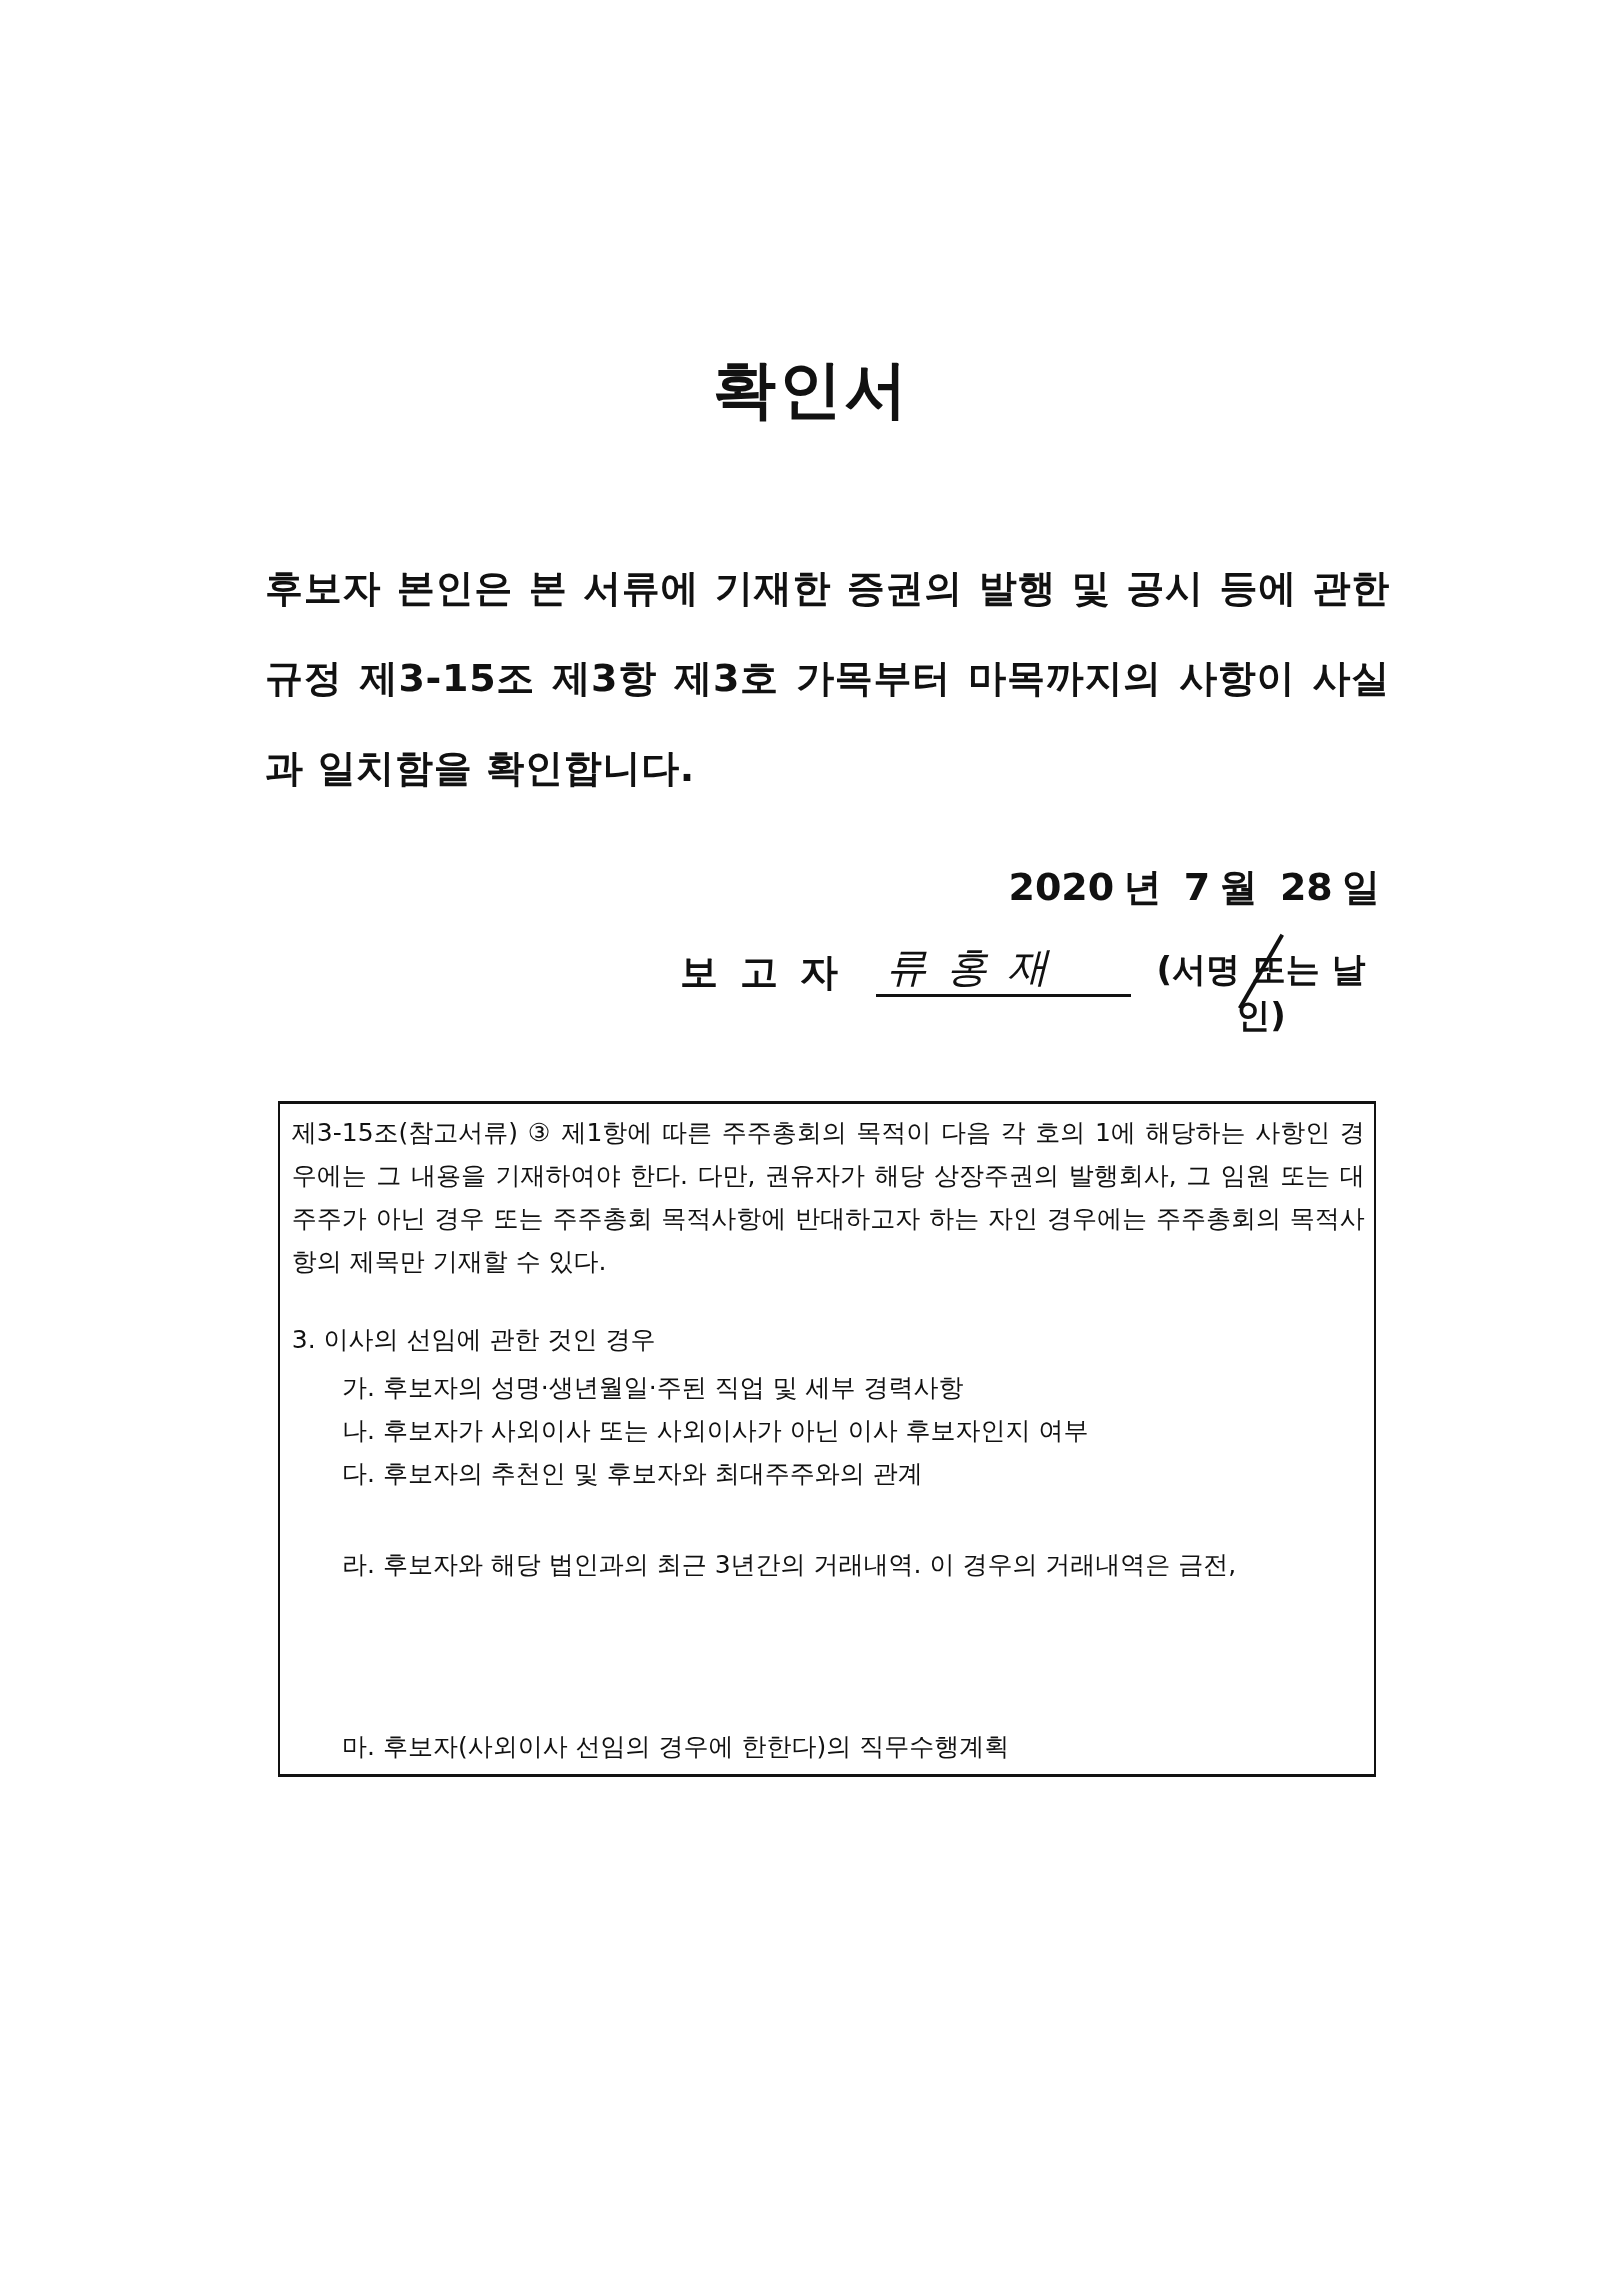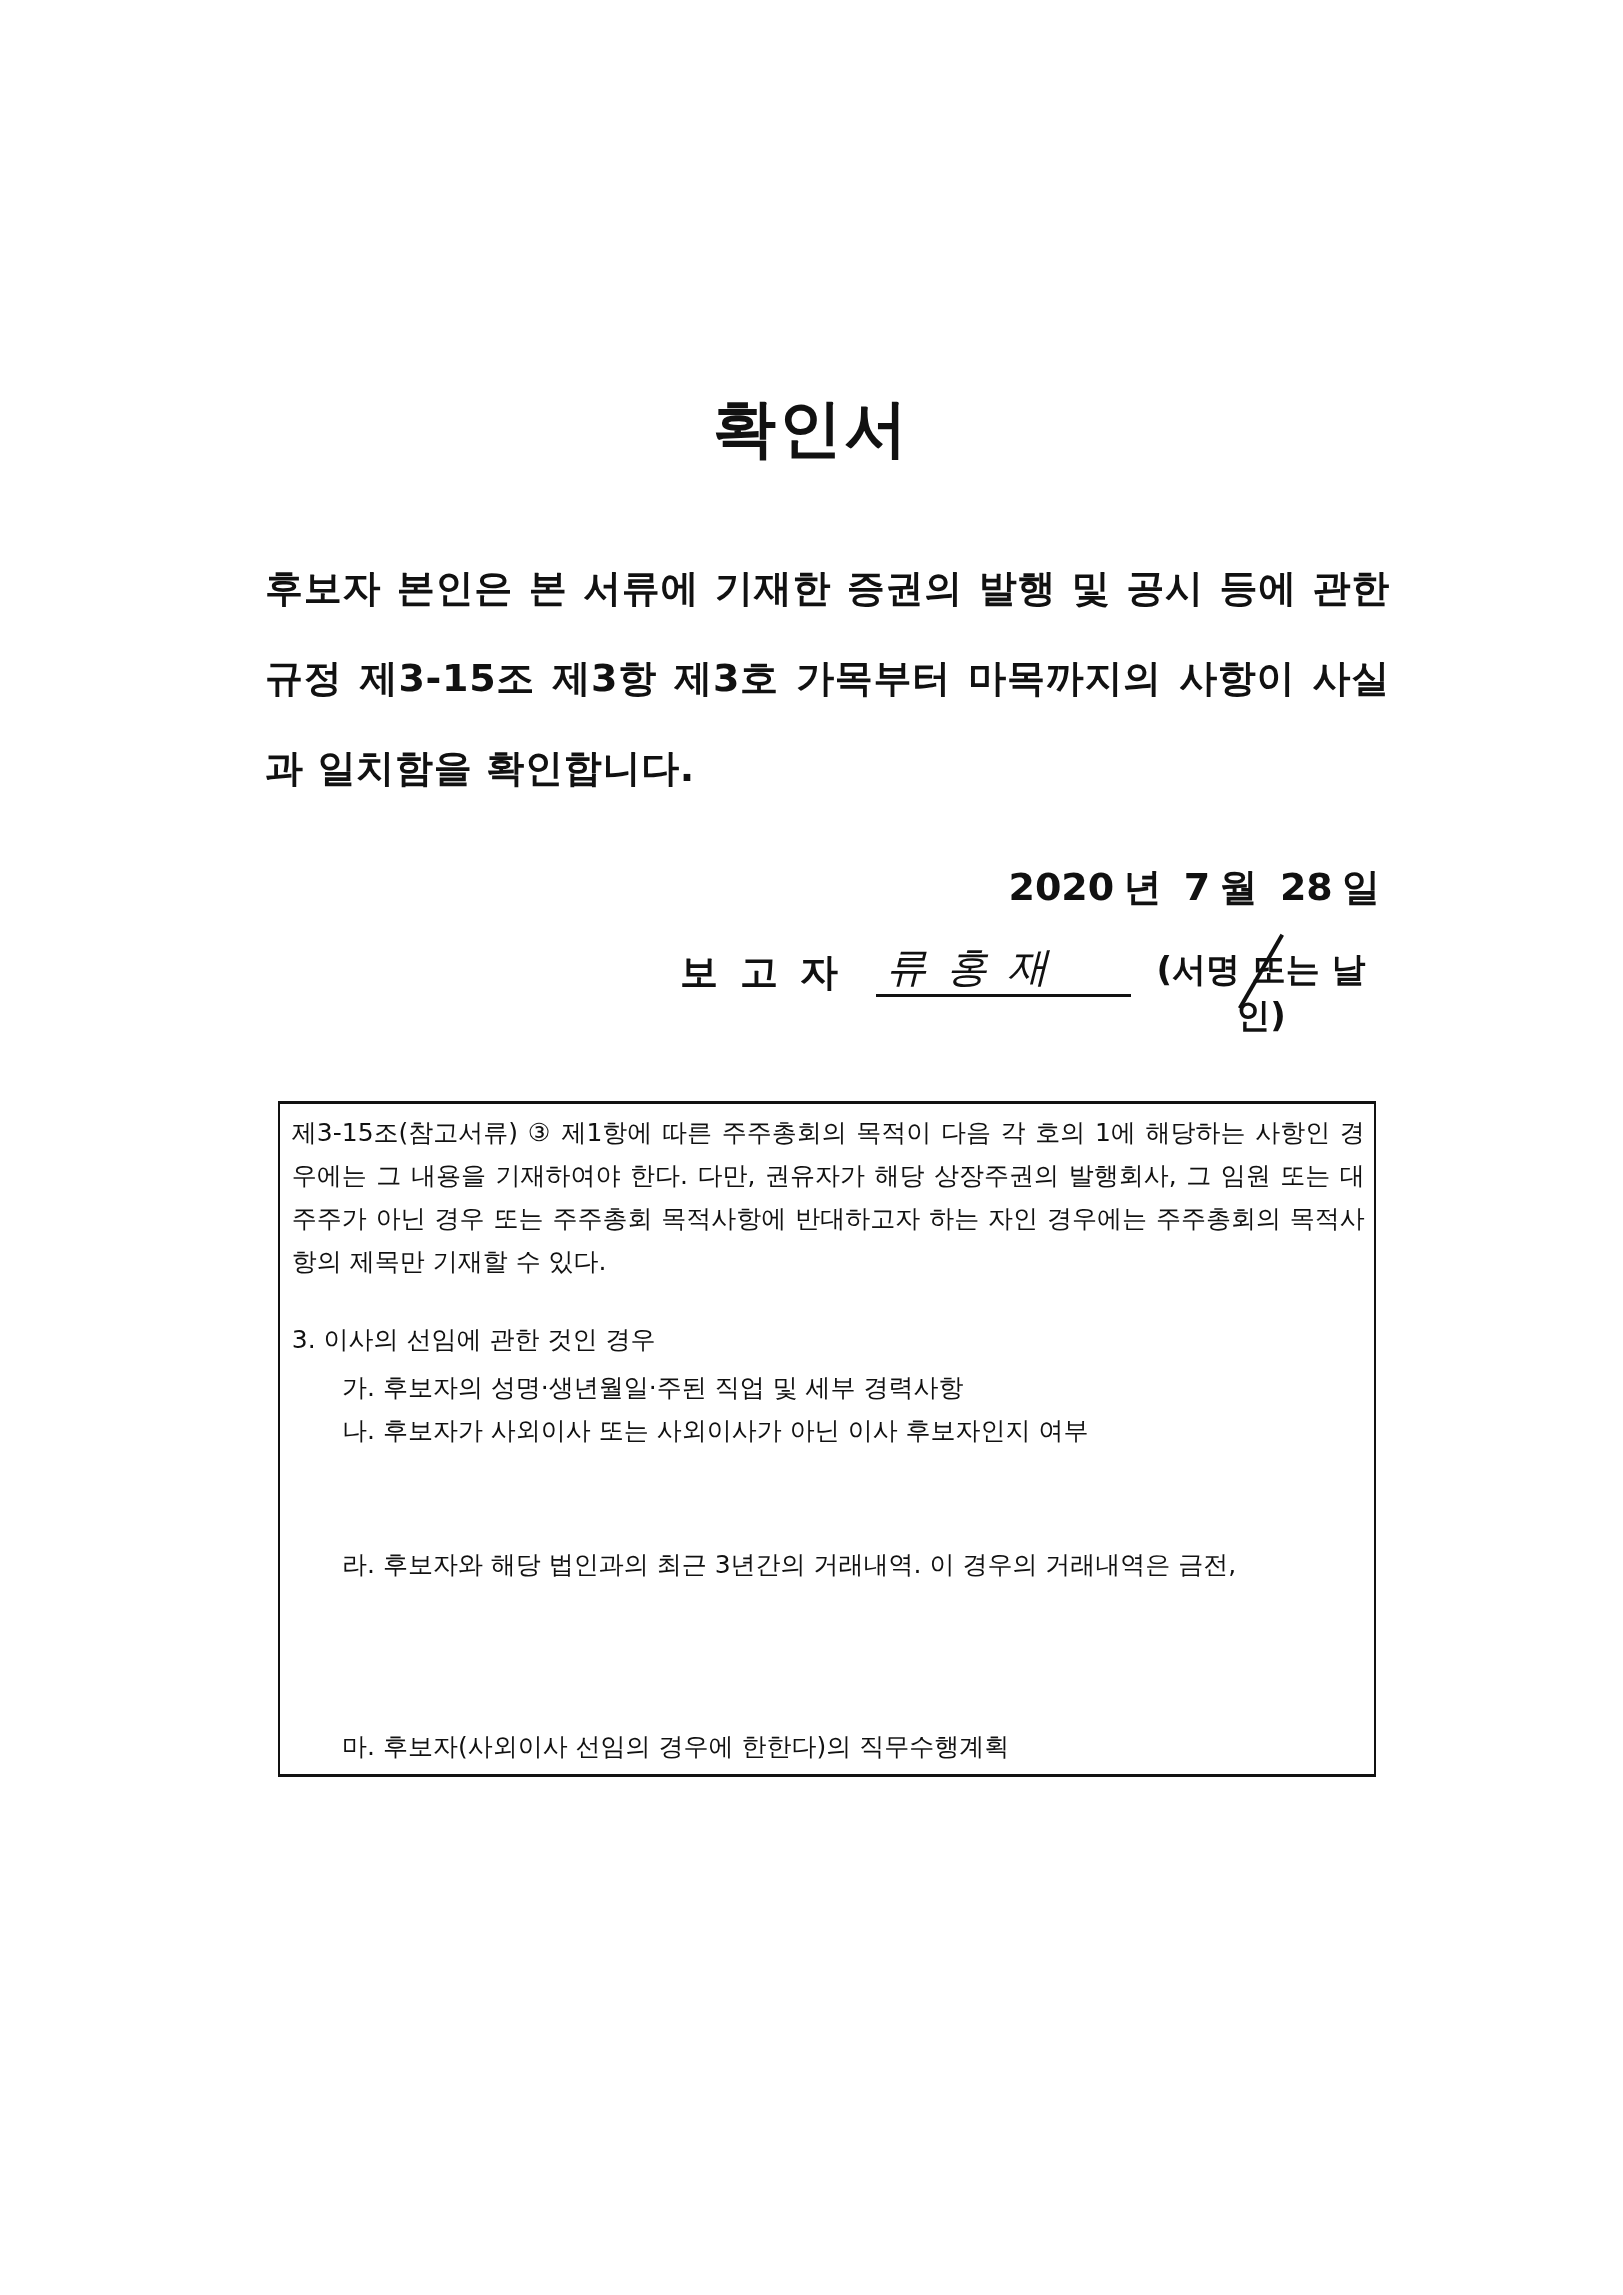--- a/index.html
+++ b/index.html
@@ -1,19 +1,19 @@
 <!DOCTYPE html>
 <html style="font-size:10.5px"><head>
 <meta charset="utf-8">
 <style>
   html, body { margin:0; padding:0; background:#ffffff; }
   body { width:1623px; height:2295px; position:relative; overflow:hidden;
          font-family:"DejaVu Sans", "Liberation Sans", sans-serif; color:#111; }
   .title { position:absolute; left:0; width:1623px; top:347px; text-align:center;
-           font-size:63px; font-weight:bold; letter-spacing:2.6px;margin-top:39px; }
+           font-size:63px; font-weight:bold; letter-spacing:2.6px; }
   .statement { position:absolute; left:265px; width:1125px; top:543px;
                font-size:38px; font-weight:bold; line-height:90px; letter-spacing:0.7px;
                text-align:justify; text-align-last:left; }
   .date { position:absolute; left:785px; width:595px; top:862px; text-align:right;
           font-size:38px; font-weight:bold; }
   .date span { margin-left:9.2px; }
   .reporter { position:absolute; left:680px; top:935px; width:706px; height:72px;
               font-size:38px; font-weight:bold;text-align:center; }
   .reporter .label { position:absolute; left:0; top:11.8px; letter-spacing:22px; }
   .reporter .sig-line { position:absolute; left:196px; top:59px; width:255px; height:2.6px; background:#111; }
@@ -56,20 +56,24 @@
   <div class="item-head">3. 이사의 선임에 관한 것인 경우</div>
 
   <div class="sub" style="top:262px;">
     <span>가.</span>
     <span>후보자의 성명·생년월일·주된 직업 및 세부 경력사항</span>
   </div>
   <div class="sub" style="top:305px;">
     <span>나.</span>
     <span>후보자가 사외이사 또는 사외이사가 아닌 이사 후보자인지 여부</span>
   </div>
+  <div class="sub" style="top:348px;">
+    <span>다.</span>
+    <span>후보자의 추천인 및 후보자와 최대주주와의 관계</span>
+  </div>
   <div class="sub" style="top:391px;margin-top:48px;">
     <span>라.</span>
     <span>후보자와 해당 법인과의 최근 3년간의 거래내역. 이 경우의 거래내역은 금전,</span>
   </div>
   <div class="sub" style="top:621px;">
     <span>마.</span>
     <span>후보자(사외이사 선임의 경우에 한한다)의 직무수행계획</span>
   </div>
 </div>
 

